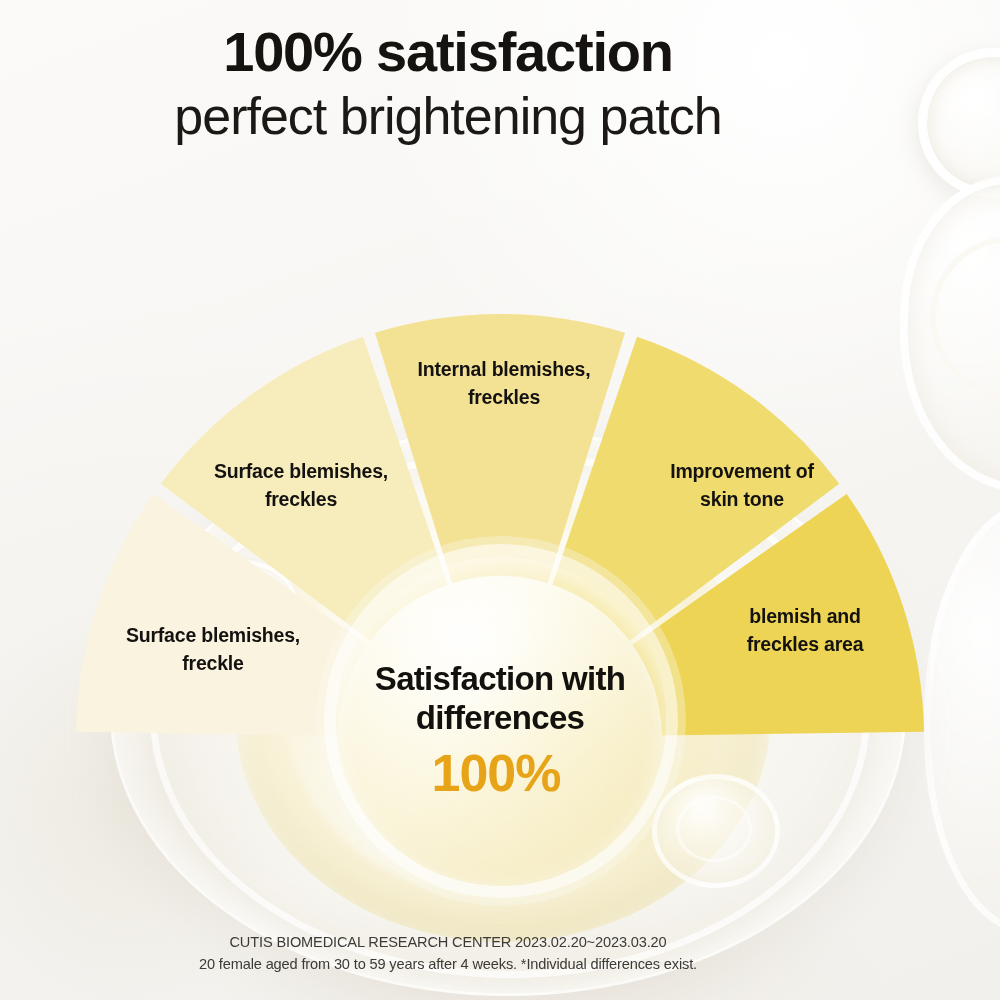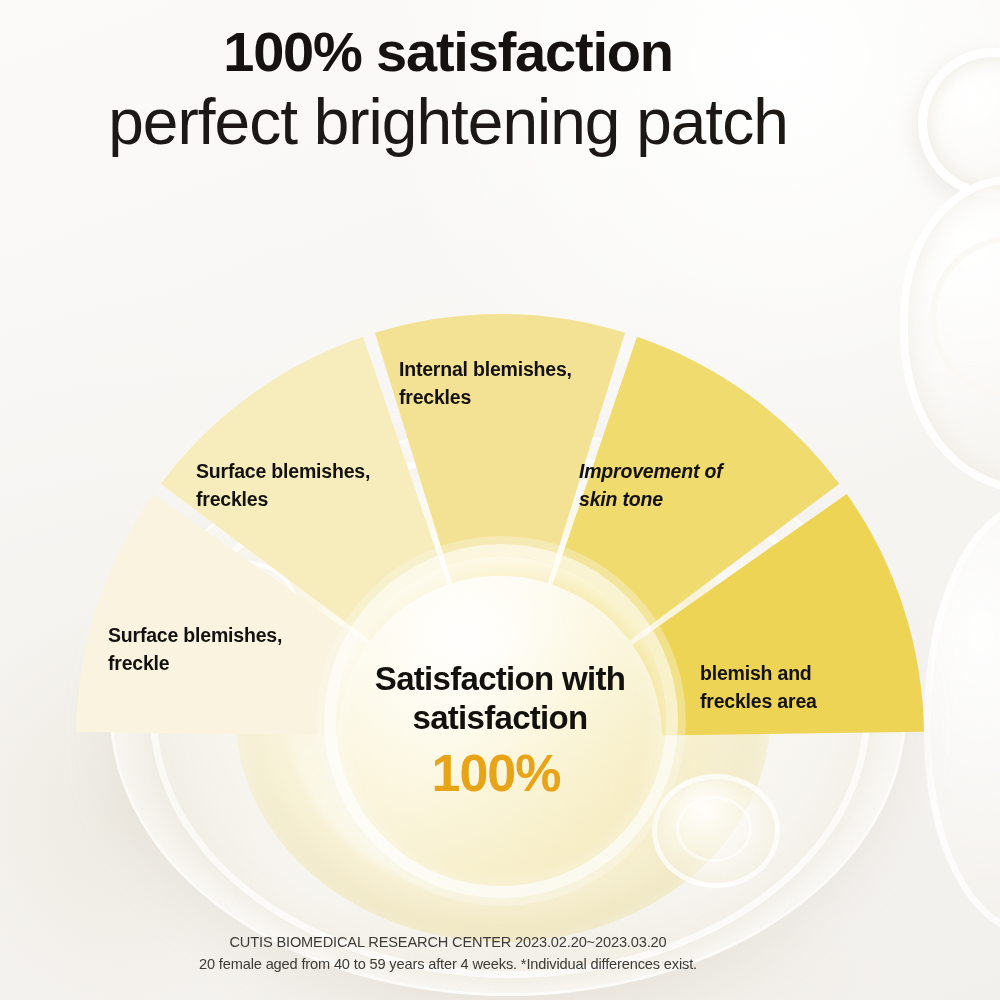--- a/index.html
+++ b/index.html
@@ -115,34 +115,34 @@
   
   .headings{
     position:absolute;left:0;top:22px;width:896px;text-align:center;
     z-index:6;
   }
   .title-main{
     font-size:56px;font-weight:700;color:#15120f;letter-spacing:-1.2px;
     line-height:1.06;margin:0;
   }
   .title-sub{
-    font-size:64px;font-weight:400;color:#1b1815;letter-spacing:-1px;
+    font-size:52px;font-weight:400;color:#1b1815;letter-spacing:-1px;
     line-height:1.12;margin:6px 0 0 0;
   }
 
   
   #fan{
     position:absolute;left:0;top:0;width:1000px;height:1000px;z-index:4;
     pointer-events:none;
   }
   #fan .seg{pointer-events:auto;}
 
   .seg-label{
     position:absolute;z-index:5;
-    color:#141210;
+    text-align:center;color:#141210;
     font-size:19.5px;font-weight:700;line-height:1.42;
     letter-spacing:-0.2px;
     transform:translate(-50%,-50%);
     width:210px;
   }
 
   
   .center-glass{
     position:absolute;left:336px;top:556px;width:330px;height:330px;
     border-radius:50%;z-index:4;pointer-events:none;
@@ -202,28 +202,28 @@
       <path d="M 160.71167256819484 483.71781252213475 A 424 424 0 0 1 363.0091277908697 336.7401079956013 L 447.65914788236057 584.6884374888854 A 162 162 0 0 0 370.3662522548292 640.8450132749666 Z" fill="#F7EDBC" class="seg"></path>
       <path d="M 374.97329683477693 332.8527138241758 A 424 424 0 0 1 625.0267031652226 332.8527138241756 L 547.7696365867124 583.2031595271615 A 162 162 0 0 0 452.2303634132874 583.2031595271615 Z" fill="#F4E294" class="seg"></path>
       <path d="M 636.9908722091305 336.74010799560136 A 424 424 0 0 1 839.2883274318051 483.71781252213464 L 629.6337477451708 640.8450132749665 A 162 162 0 0 0 552.3408521176395 584.6884374888855 Z" fill="#F0DB6E" class="seg"></path>
       <path d="M 846.6825905480893 493.8951425905951 A 424 424 0 0 1 923.9533426055409 731.7100641029652 L 661.9821733540039 735.5967697751895 A 162 162 0 0 0 632.458914313185 644.7335214615009 Z" fill="#EDD455" class="seg"></path>
     </svg>
 
   <div class="center-glass"></div>
   <div class="center-text">
     <p class="center-title">
       <span>Satisfaction with</span><br>
-      <span>satisfaction</span>
+      <span>differences</span>
     </p>
     <p class="center-pct" style="color: rgb(232, 164, 24);">100%</p>
   </div>
 
   <div class="footnote">
     <div>CUTIS BIOMEDICAL RESEARCH CENTER 2023.02.20~2023.03.20</div>
-    <div>20 female aged from 40 to 59 years after 4 weeks. *Individual differences exist.</div>
+    <div>20 female aged from 30 to 59 years after 4 weeks. *Individual differences exist.</div>
   </div>
 
 <div class="seg-label" style="left: 213px; top: 650px;"><span>Surface blemishes,</span><br><span>freckle</span></div>
     <div class="seg-label" style="left: 301px; top: 486px;"><span>Surface blemishes,</span><br><span>freckles</span></div>
     <div class="seg-label" style="left: 504px; top: 384px;"><span>Internal blemishes,</span><br><span>freckles</span></div>
-    <div class="seg-label" style="left: 684px; top: 486px; font-style: italic;"><span>Improvement of</span><br><span>skin tone</span></div>
-    <div class="seg-label" style="left: 805px; top: 688px;"><span>blemish and</span><br><span>freckles area</span></div>
+    <div class="seg-label" style="left: 742px; top: 486px;"><span>Improvement of</span><br><span>skin tone</span></div>
+    <div class="seg-label" style="left: 805px; top: 631px;"><span>blemish and</span><br><span>freckles area</span></div>
   </div>
 
 </body></html>

